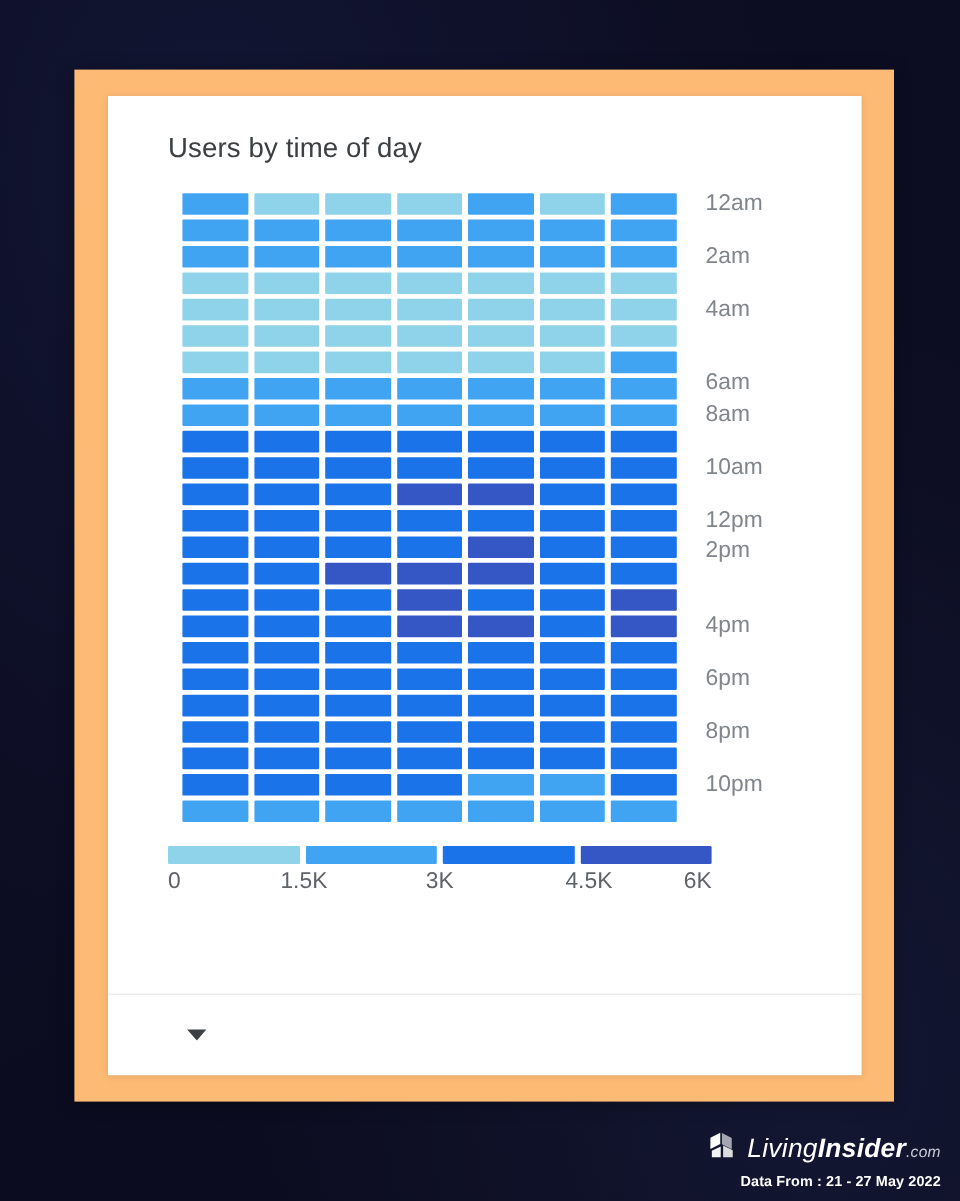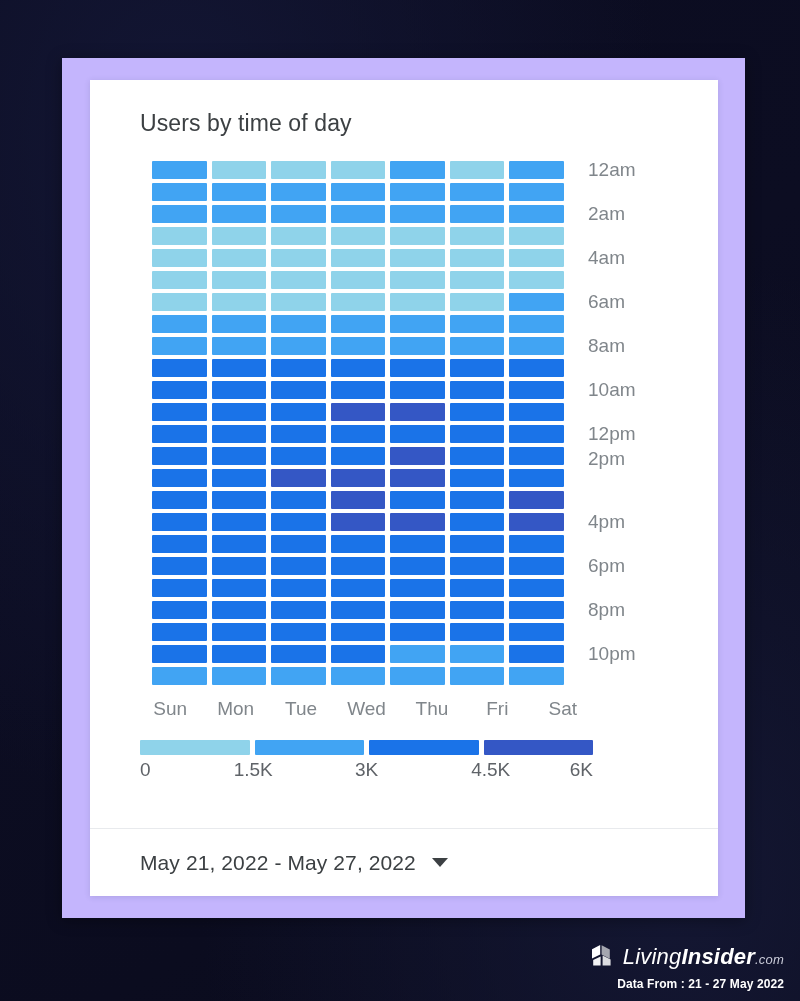--- a/index.html
+++ b/index.html
@@ -17,21 +17,21 @@
     position: relative;
   }
 
   
   .frame {
     position: absolute;
     left: 62px;
     top: 58px;
     width: 683px;
     height: 860px;
-    background: #c4b5fd;
+    background: #fdba74;
     box-shadow: 0 2px 14px rgba(0,0,0,0.35);
   }
 
   
   .card {
     position: absolute;
     left: 28px;
     top: 22px;
     width: 628px;
     height: 816px;
@@ -378,62 +378,52 @@
             <div class="heat-cell lvl-2"></div>
             <div class="heat-cell lvl-2"></div>
             <div class="heat-cell lvl-2"></div>
             <div class="heat-cell lvl-2"></div>
             <div class="heat-cell lvl-2"></div>
           </div>
         <div class="time-axis" id="time-axis" style="height: 524px;">
             <div class="time-label" style="top: 9px;">12am</div>
             <div class="time-label" style="top: 53px;">2am</div>
             <div class="time-label" style="top: 97px;">4am</div>
-            <div class="time-label" style="top: 141px;">6am</div>
+            <div class="time-label" style="top: 158px;">6am</div>
             <div class="time-label" style="top: 185px;">8am</div>
             <div class="time-label" style="top: 229px;">10am</div>
             <div class="time-label" style="top: 273px;">12pm</div>
             <div class="time-label" style="top: 298px;">2pm</div>
             <div class="time-label" style="top: 361px;">4pm</div>
             <div class="time-label" style="top: 405px;">6pm</div>
             <div class="time-label" style="top: 449px;">8pm</div>
             <div class="time-label" style="top: 493px;">10pm</div>
           </div>
       </div>
 
-      <div class="day-axis" id="day-axis">
-          <div class="day-label">Sun</div>
-          <div class="day-label">Mon</div>
-          <div class="day-label">Tue</div>
-          <div class="day-label">Wed</div>
-          <div class="day-label">Thu</div>
-          <div class="day-label">Fri</div>
-          <div class="day-label">Sat</div>
-        </div>
 
       <div class="legend">
         <div class="legend-bars" id="legend-bars">
             <div class="legend-bar" style="background: rgb(143, 211, 234);"></div>
             <div class="legend-bar" style="background: rgb(65, 164, 243);"></div>
             <div class="legend-bar" style="background: rgb(26, 115, 232);"></div>
             <div class="legend-bar" style="background: rgb(52, 87, 197);"></div>
           </div>
         <div class="legend-ticks" id="legend-ticks">
             <div class="legend-tick" style="left: 0%; transform: translateX(0px);">0</div>
             <div class="legend-tick" style="left: 25%;">1.5K</div>
             <div class="legend-tick" style="left: 50%;">3K</div>
             <div class="legend-tick" style="left: 75%; margin-left: 11px;">4.5K</div>
             <div class="legend-tick" style="left: 100%; transform: translateX(-100%);">6K</div>
           </div>
       </div>
 
     </div>
 
     <div class="card-footer">
-      <div class="date-range">May 21, 2022 - May 27, 2022</div>
       <span class="caret"></span>
     </div>
 
   </div>
 </div>
 
 <div class="brand">
   <div class="brand-row">
     <span>
       <svg width="26" height="26" viewBox="0 0 26 26">

